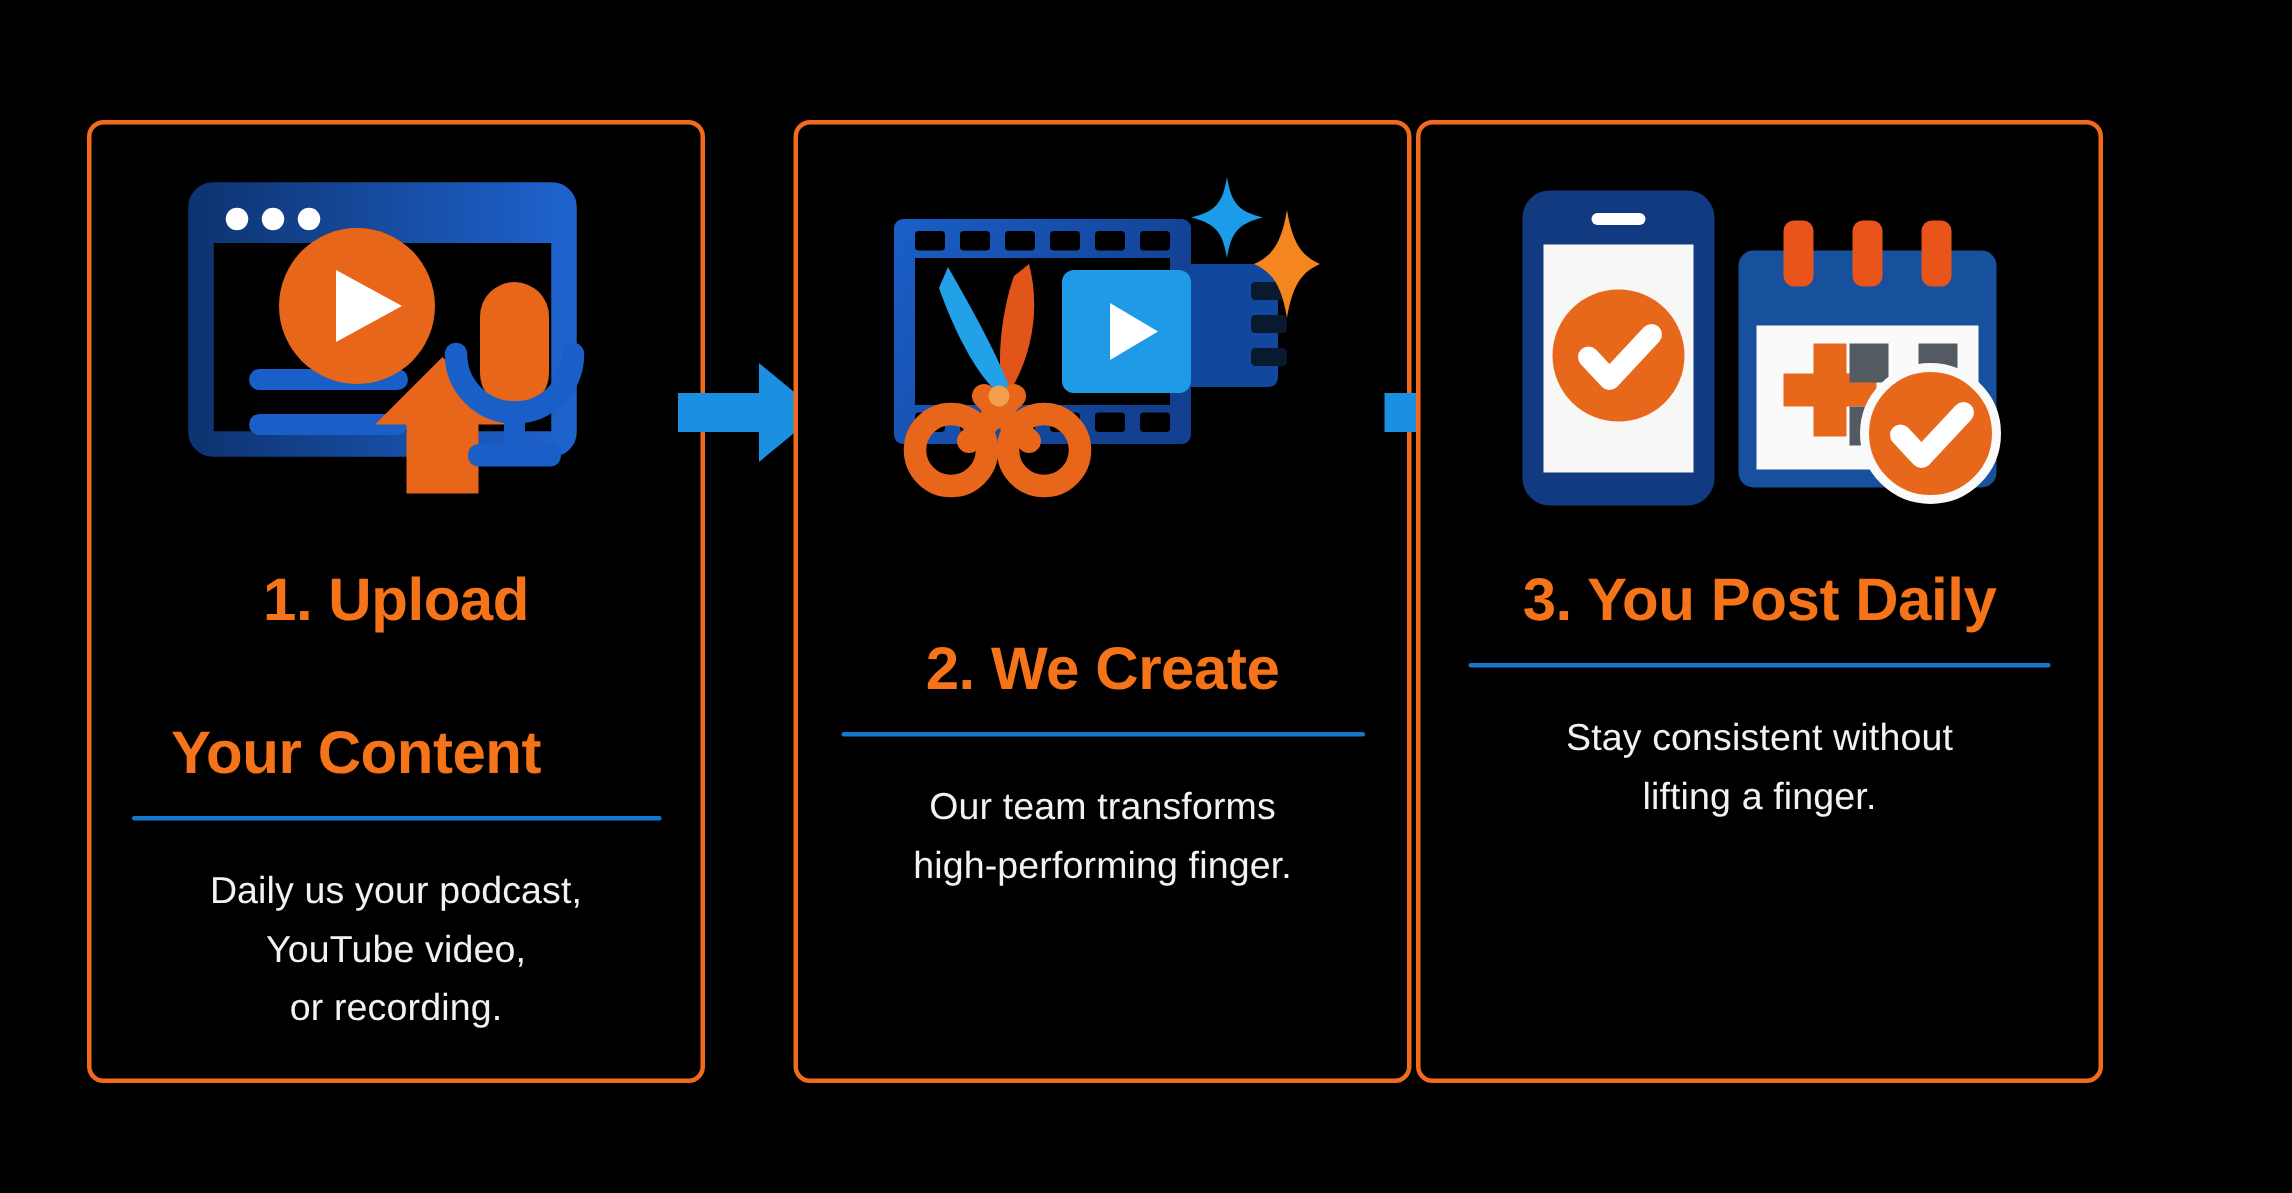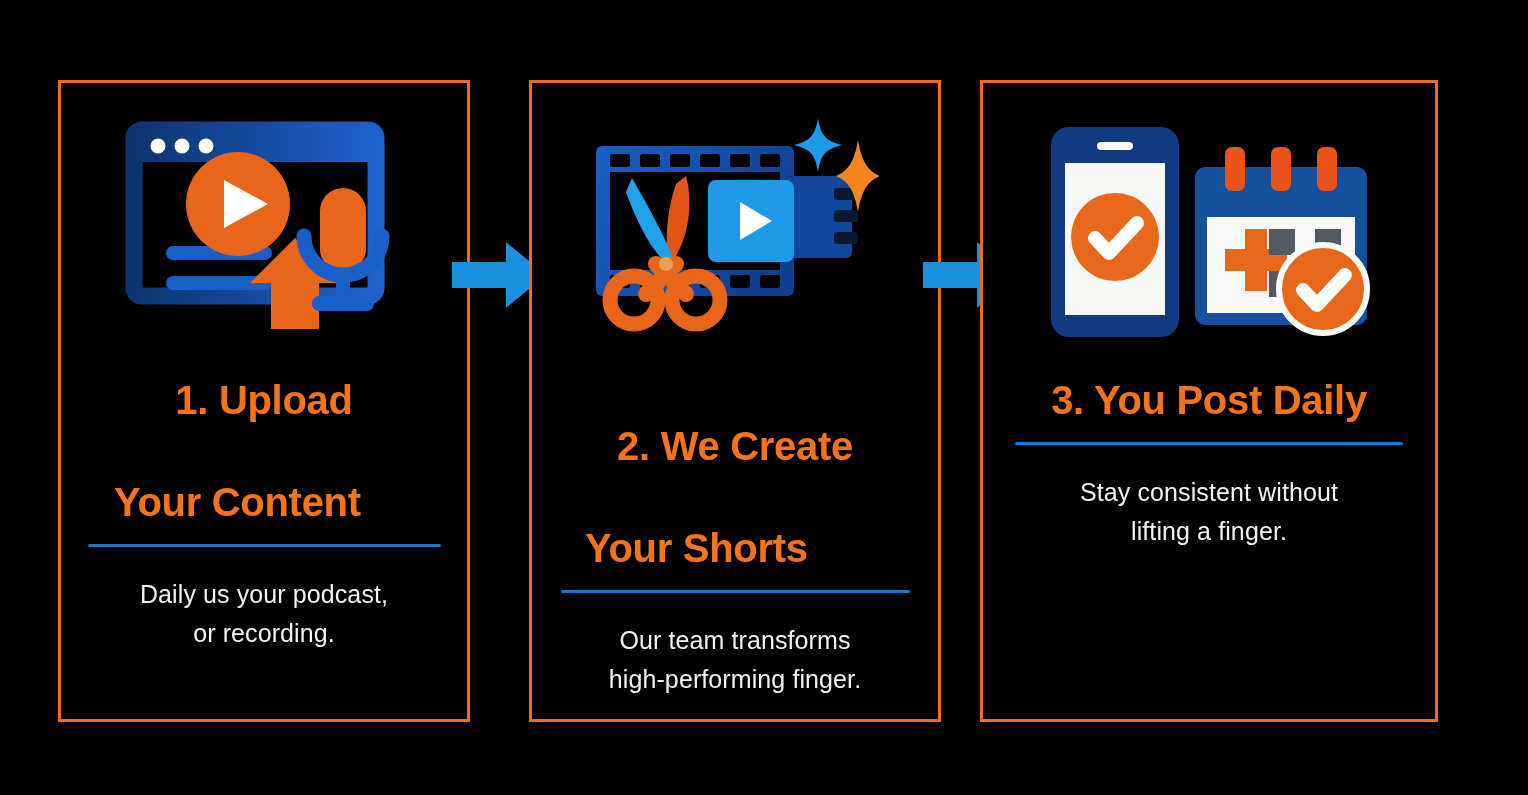--- a/index.html
+++ b/index.html
@@ -22,29 +22,29 @@
     inset: 0;
     background: #000000;
   }
 
   
   .card {
     position: absolute;
     top: 80px;
     height: 642px;
     border: 3px solid #F26B1D;
-    border-radius: 0;
+    border-radius: 11px;
     background: #000000;
     display: flex;
     flex-direction: column;
     align-items: center;
   }
   .card.c1 { left: 58px;   width: 412px; }
   .card.c2 { left: 529px;  width: 412px; gap: 46px; }
-  .card.c3 { left: 980px; width: 458px; }
+  .card.c3 { left: 944px; width: 458px; }
 
   .icon-zone {
     height: 290px;
     width: 100%;
     display: flex;
     align-items: center;
     justify-content: center;
     padding-top: 6px;
   }
 
@@ -140,20 +140,21 @@
     </div>
 
     <div class="text-zone">
       <div class="card-title">
         <span>1. Upload</span>
         <span class="ttl-l2">Your Content</span>
       </div>
       <div class="divider"></div>
       <div class="card-desc">
         <div>Daily us your podcast,</div>
+        <div>YouTube video,</div>
         <div>or recording.</div>
       </div>
     </div>
   </div>
 
   <div class="arrow a1">
     <svg width="94" height="70" viewBox="0 0 94 70">
       <path d="M0 22 L54 22 L54 2 L94 35 L54 68 L54 48 L0 48 Z" fill="#1B8FE0"></path>
     </svg>
   </div>
@@ -208,21 +209,20 @@
         </g>
         <g>
           <path d="M268 26 C272 50 279 57 290 62 C279 67 272 74 268 98 C264 74 257 67 246 62 C257 57 264 50 268 26 Z" fill="#F5851F"></path>
         </g>
       </svg>
     </div>
 
     <div class="text-zone">
       <div class="card-title">
         <span>2. We Create</span>
-        <span class="ttl-l2">Your Shorts</span>
       </div>
       <div class="divider"></div>
       <div class="card-desc">
         <div>Our team transforms</div>
         <div>high-performing finger.</div>
       </div>
     </div>
   </div>
 
   <div class="arrow a2">

